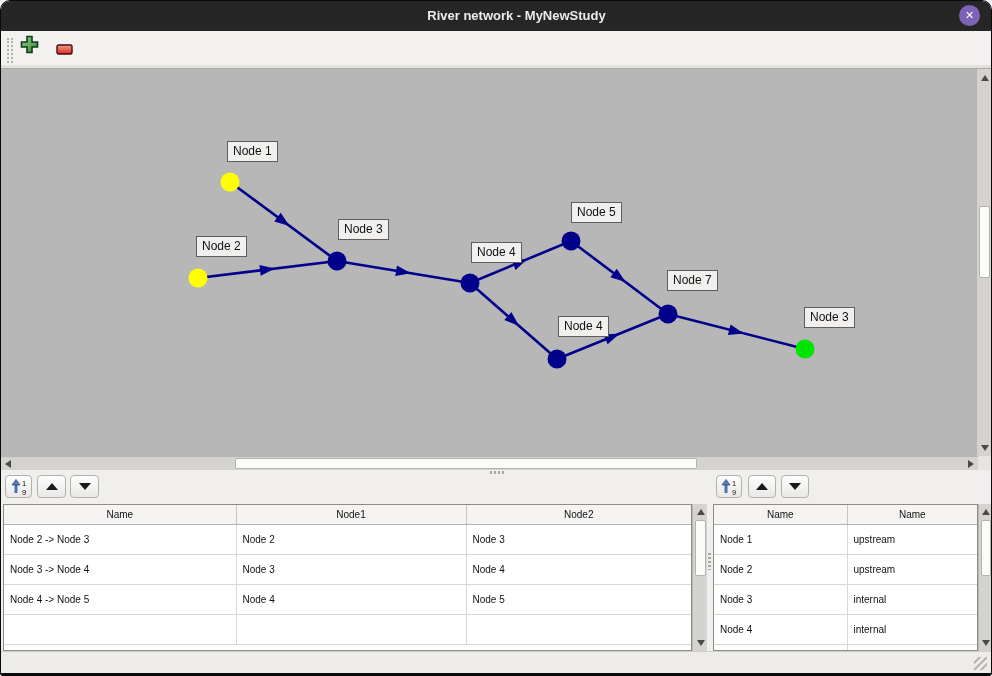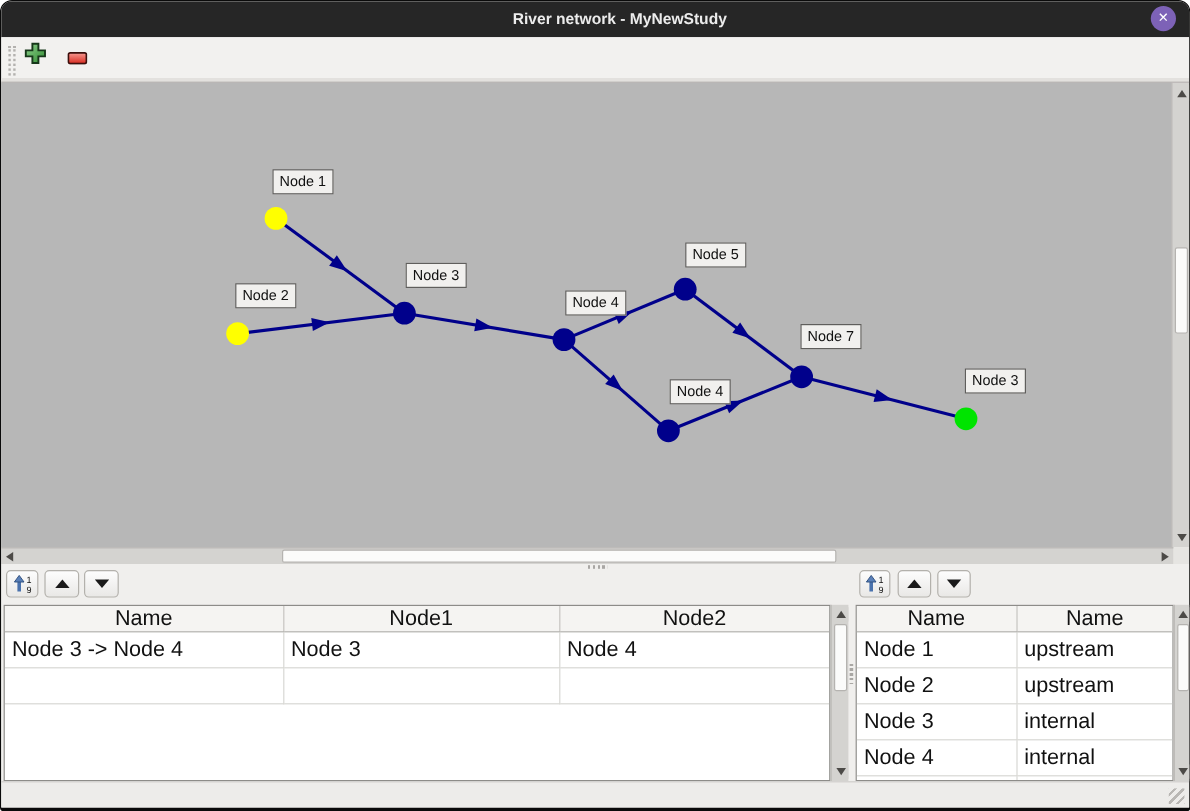--- a/index.html
+++ b/index.html
@@ -42,21 +42,21 @@
   .panel-btn{position:absolute;top:5px;height:23px;background:linear-gradient(#fdfdfd,#e9e8e6);
     border:1px solid #b3b1ac;border-radius:4px;display:flex;align-items:center;justify-content:center;
     cursor:pointer;padding:0;}
   .btri-up{border-left:6px solid transparent;border-right:6px solid transparent;border-bottom:7px solid #1a1a1a;}
   .btri-down{border-left:6px solid transparent;border-right:6px solid transparent;border-top:7px solid #1a1a1a;}
   .splitter-dots-h{position:absolute;left:489px;top:1px;width:16px;height:3px;
     background:repeating-linear-gradient(90deg,#a9a7a4 0 2px,transparent 2px 4px);}
   .splitter-dots-v{position:absolute;left:707px;top:83px;width:3px;height:17px;
     background:repeating-linear-gradient(180deg,#a9a7a4 0 2px,transparent 2px 4px);}
   .tablebox{position:absolute;top:34px;height:147px;background:#ffffff;border:1px solid #8d8c89;overflow:hidden;}
-  table{border-collapse:collapse;table-layout:fixed;width:100%;font-size:18px;color:#111;}
+  table{border-collapse:collapse;table-layout:fixed;width:100%;font-size:10px;color:#111;}
   th{height:19px;background:#f5f4f2;border:1px solid #c6c4c1;border-top:none;
     border-bottom:1px solid #b5b3b0;font-weight:normal;text-align:center;padding:0;}
   td{height:30px;border:1px solid #d8d7d4;padding:0 6px;background:#ffffff;text-align:left;
     overflow:hidden;white-space:nowrap;}
   th:first-child,td:first-child{border-left:none;}
   th:last-child,td:last-child{border-right:none;}
   tr:first-child td{border-top:none;}
   
   .statusbar{position:absolute;left:0;top:650px;width:990px;height:23px;background:#edecea;
     border-top:1px solid #cfcecb;}
@@ -201,23 +201,33 @@
           </colgroup>
           <thead>
             <tr>
               <th>Name</th>
               <th>Node1</th>
               <th>Node2</th>
             </tr>
           </thead>
           <tbody>
             <tr>
+              <td>Node 2 -&gt; Node 3</td>
+              <td>Node 2</td>
+              <td>Node 3</td>
+            </tr>
+            <tr>
               <td>Node 3 -&gt; Node 4</td>
               <td>Node 3</td>
               <td>Node 4</td>
+            </tr>
+            <tr>
+              <td>Node 4 -&gt; Node 5</td>
+              <td>Node 4</td>
+              <td>Node 5</td>
             </tr>
             <tr>
               <td></td>
               <td></td>
               <td></td>
             </tr>
           </tbody>
         </table>
     </div>
 

